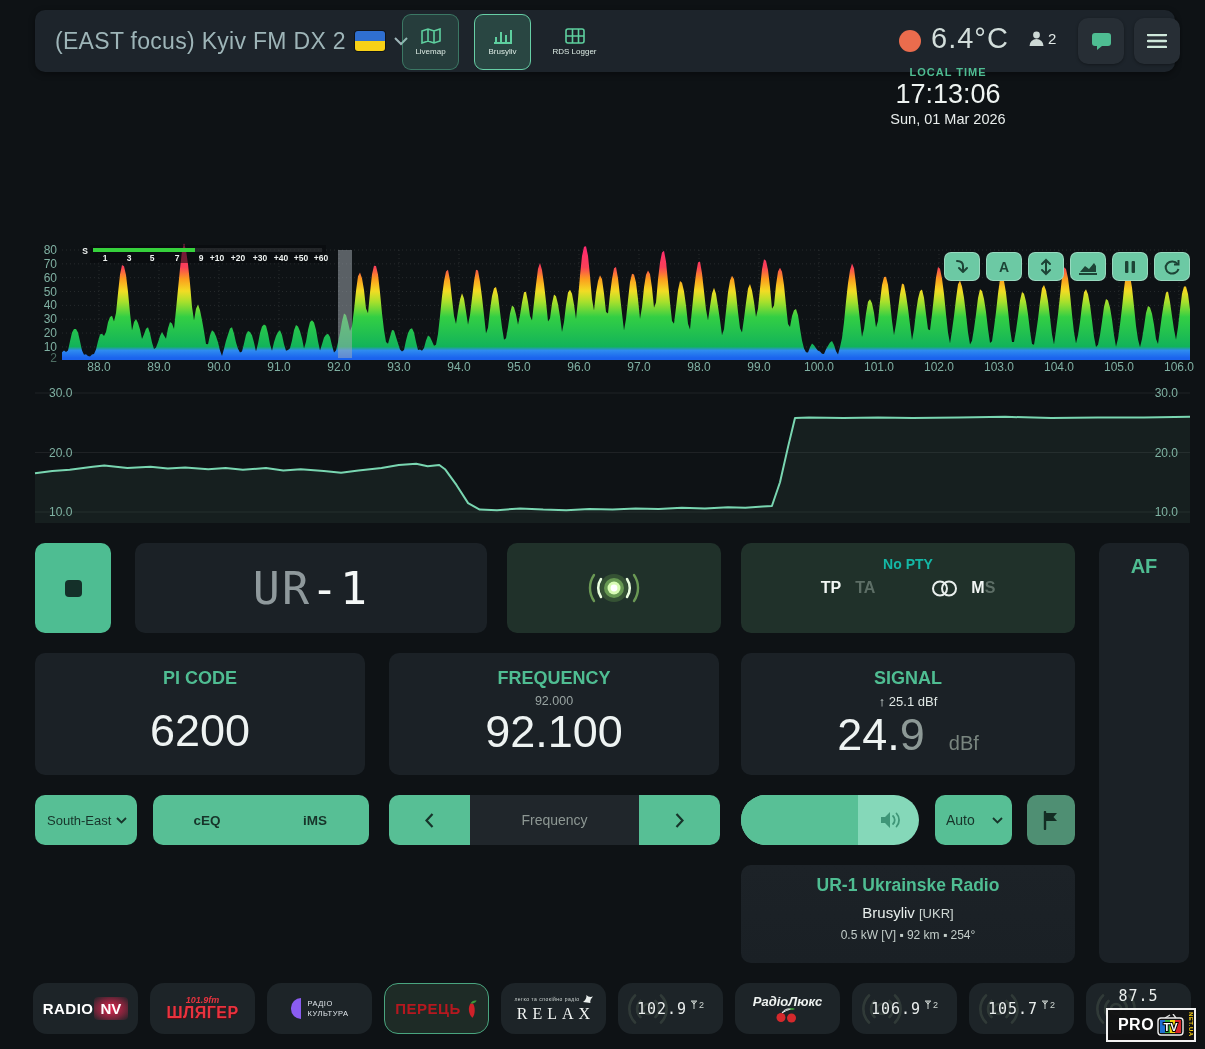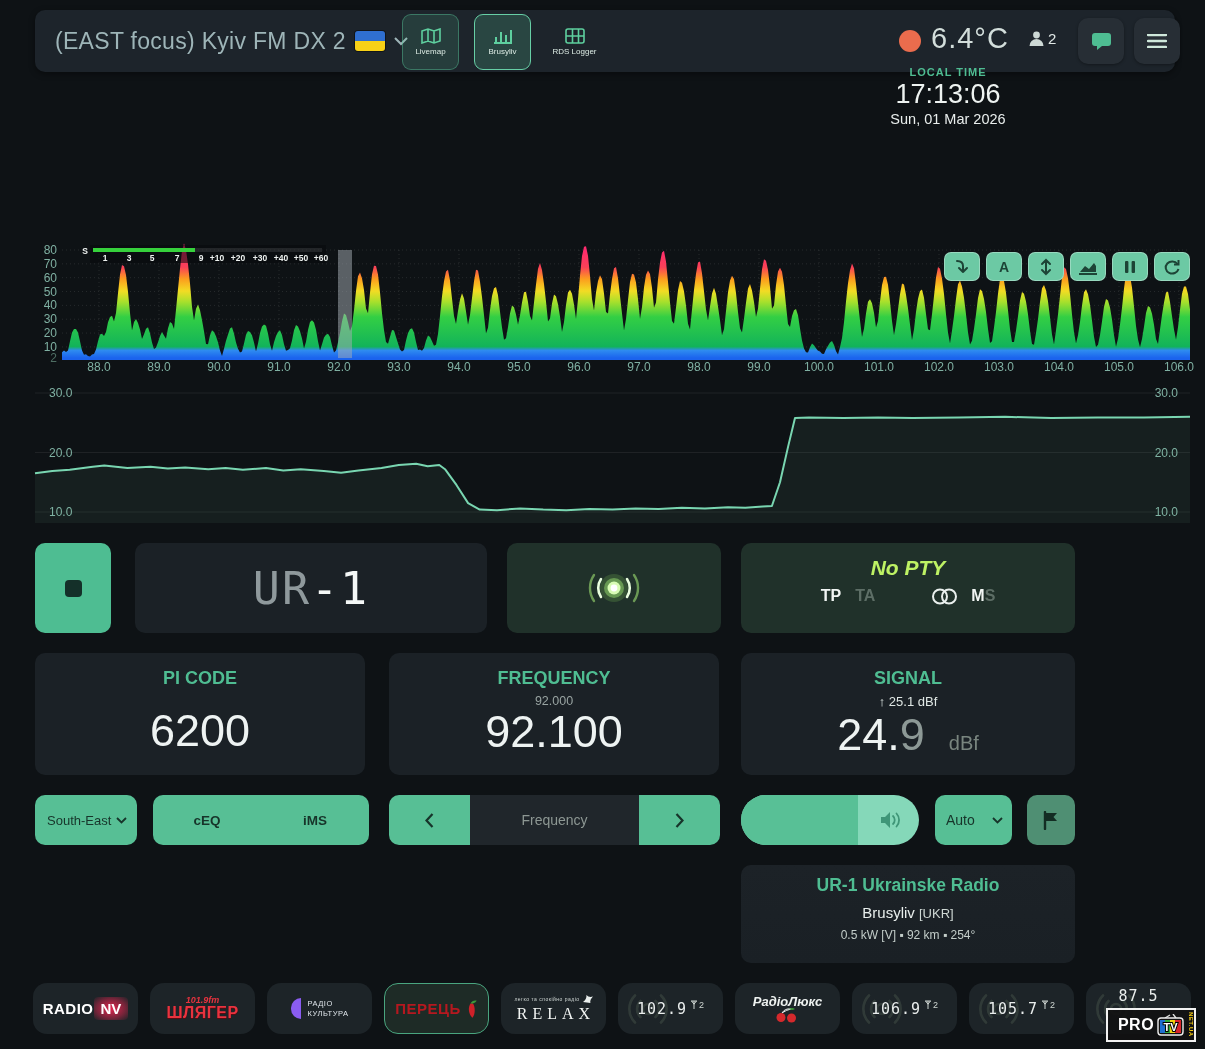--- a/index.html
+++ b/index.html
@@ -40,21 +40,21 @@
   .tbtn{width:34px;height:27px;border-radius:7px;background:#6cc9a4;border:1px solid rgba(255,255,255,.3);display:flex;align-items:center;justify-content:center;cursor:pointer;}
   
   .panel{background:#1b2126;border-radius:10px;}
   .gpanel{background:#20312a;border-radius:10px;}
   #stop-btn{left:35px;top:543px;width:76px;height:90px;background:#4ebd92;border-radius:10px;display:flex;align-items:center;justify-content:center;cursor:pointer;}
   #stop-btn .sq{width:17px;height:17px;background:#143029;border-radius:4px;}
   #ps-panel{left:135px;top:543px;width:352px;height:90px;display:flex;align-items:center;justify-content:center;font-family:"DejaVu Sans Mono",monospace;font-size:45px;letter-spacing:2px;}
   #ps-panel .dimc{color:#8f999c;} #ps-panel .brc{color:#f4f7f6;}
   #sig-icon-panel{left:507px;top:543px;width:214px;height:90px;display:flex;align-items:center;justify-content:center;}
   #pty-panel{left:741px;top:543px;width:334px;height:90px;text-align:center;}
-  #pty-label{font-size:21px;font-weight:bold;color:#bef264;margin-top:13px;font-style:italic;}
+  #pty-label{font-size:14px;font-weight:bold;color:#14b8a6;margin-top:13px;}
   #flags-row{display:flex;align-items:center;justify-content:center;margin-top:7px;font-size:16px;font-weight:bold;}
   #flags-row .on{color:#f2f6f4;} #flags-row .off{color:#5d6e66;}
   #af-panel{left:1099px;top:543px;width:90px;height:420px;text-align:center;}
   #af-panel .af{font-size:20px;font-weight:bold;color:#4fbd92;margin-top:12px;}
   .info{top:653px;height:122px;display:flex;flex-direction:column;align-items:center;}
   .info .hd{font-size:18px;font-weight:bold;color:#4fbd92;margin-top:15px;}
   .bigval{font-size:45px;color:#eef3f2;line-height:1.05;}
   #pi-panel{left:35px;width:330px;} #pi-panel .bigval{margin-top:18px;}
   #freq-panel{left:389px;width:330px;}
   #freq-panel .sec{font-size:12.5px;color:#98a3a1;margin-top:5px;}
@@ -339,20 +339,23 @@
     <div id="flags-row">
       <span class="on">TP</span>
       <span class="off" style="margin-left:14px;">TA</span>
       <svg width="27" height="17" viewBox="0 0 27 17" style="margin-left:56px;">
           <circle cx="9" cy="8.5" r="7" fill="none" stroke="#e9efed" stroke-width="2"></circle>
           <circle cx="18" cy="8.5" r="7" fill="none" stroke="#e9efed" stroke-width="2"></circle>
         </svg>
       <span style="margin-left:13px;"><span class="on">M</span><span class="off">S</span></span>
     </div>
   </div>
+  <div id="af-panel" class="abs panel">
+    <div class="af">AF</div>
+  </div>
 
   <div id="pi-panel" class="abs panel info">
     <div class="hd">PI CODE</div>
     <div class="bigval">6200</div>
   </div>
   <div id="freq-panel" class="abs panel info">
     <div class="hd">FREQUENCY</div>
     <div class="sec">92.000</div>
     <div class="bigval">92.100</div>
   </div>

